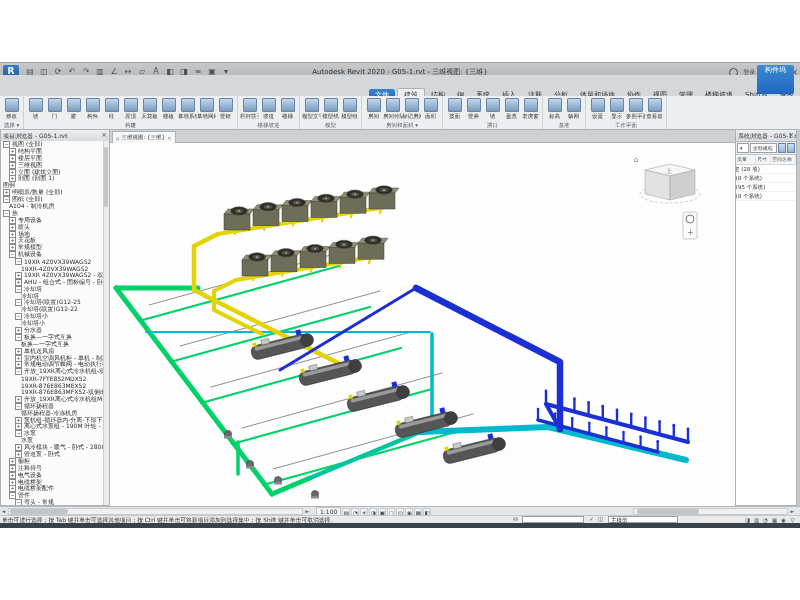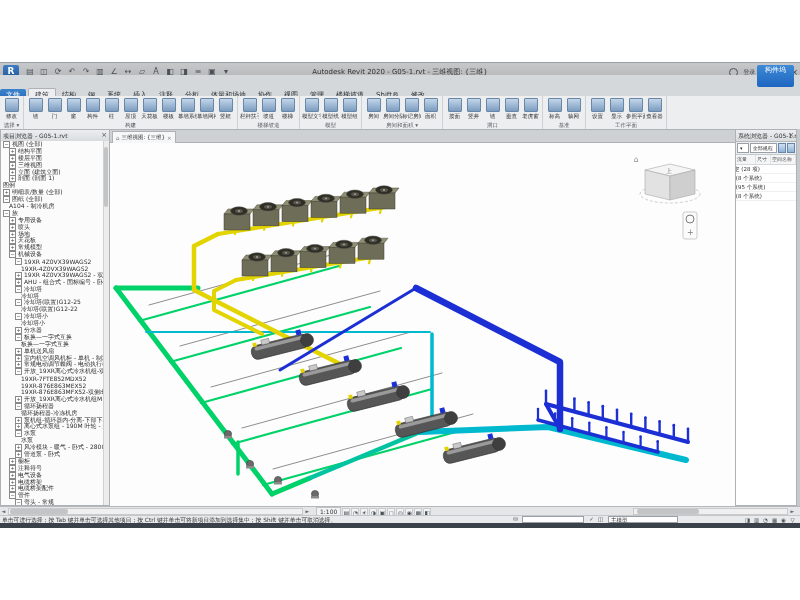--- a/index.html
+++ b/index.html
@@ -11,25 +11,25 @@
   #titlebar{position:absolute;left:0;top:0;width:800px;height:18px;background:linear-gradient(#c6c8ca,#b2b4b6);border-bottom:1px solid #9a9ea2;}
   #rlogo{position:absolute;left:3px;top:2px;width:16px;height:13px;background:linear-gradient(#3f7ec2,#205a9c);color:#fff;font-size:9px;font-weight:bold;text-align:center;line-height:13px;border-radius:2px;}
   #qat{position:absolute;left:24px;top:1px;height:16px;display:flex;align-items:center;gap:2px;}
   .qic{width:12px;height:12px;font-size:8px;line-height:12px;text-align:center;color:#4a5158;}
   #wtitle{position:absolute;left:0;top:0;width:800px;height:18px;text-align:center;font-size:7px;line-height:18px;color:#333;pointer-events:none;}
   #titleright{position:absolute;right:2px;top:1px;height:16px;display:flex;align-items:center;gap:5px;color:#3c4248;font-size:8px;}
   .srch{width:7px;height:7px;border:1px solid #4a5158;border-radius:50%;position:relative;}
   .srch:after{content:'';position:absolute;width:4px;height:1px;background:#4a5158;transform:rotate(45deg);right:-3px;bottom:-1px;}
 
   
-  #tabrow{position:absolute;left:0;top:12px;width:800px;height:29px;background:#d5d8da;display:flex;align-items:flex-end;}
+  #tabrow{position:absolute;left:0;top:12px;width:800px;height:29px;background:#d5d8da;display:flex;align-items:flex-end;justify-content:flex-end;}
   .rtab{font-size:7px;color:#2b2f33;padding:2px 6px;height:11px;line-height:9px;cursor:default;}
   .rtab.file{background:linear-gradient(#3b82cc,#1f62b0);color:#fff;margin-right:2px;border-radius:2px 2px 0 0;}
   .rtab.active{background:#eceeef;border:1px solid #aeb2b6;border-bottom:none;border-radius:2px 2px 0 0;}
-  #plugbtn{position:absolute;right:6px;top:2px;height:22px;padding:0 8px;background:linear-gradient(#3f8ad6,#1e66c0);color:#fff;font-size:7px;line-height:11px;border-radius:2px;}
+  #plugbtn{position:absolute;right:6px;top:2px;height:29px;padding:0 8px;background:linear-gradient(#3f8ad6,#1e66c0);color:#fff;font-size:7px;line-height:11px;border-radius:2px;}
 
   
   #ribbon{position:absolute;left:0;top:33px;width:800px;height:33px;background:#eceeef;border-bottom:1px solid #b5b8ba;display:flex;overflow:hidden;}
   .rgroup{display:flex;flex-direction:column;border-right:1px solid #cfd2d4;padding:1px 2px 0 2px;}
   .rbtns{display:flex;flex:1;align-items:flex-start;}
   .rbtn{width:19px;display:flex;flex-direction:column;align-items:center;padding-top:1px;}
   .ric{width:12px;height:12px;background:linear-gradient(#c3d6ea,#7b9cc0);border:1px solid #6786a8;border-radius:1px;}
   .rlb{font-size:5.5px;color:#333;white-space:nowrap;overflow:hidden;max-width:19px;margin-top:1px;}
   .rglabel{font-size:5.5px;color:#5a6066;text-align:center;height:8px;line-height:8px;white-space:nowrap;}
 

